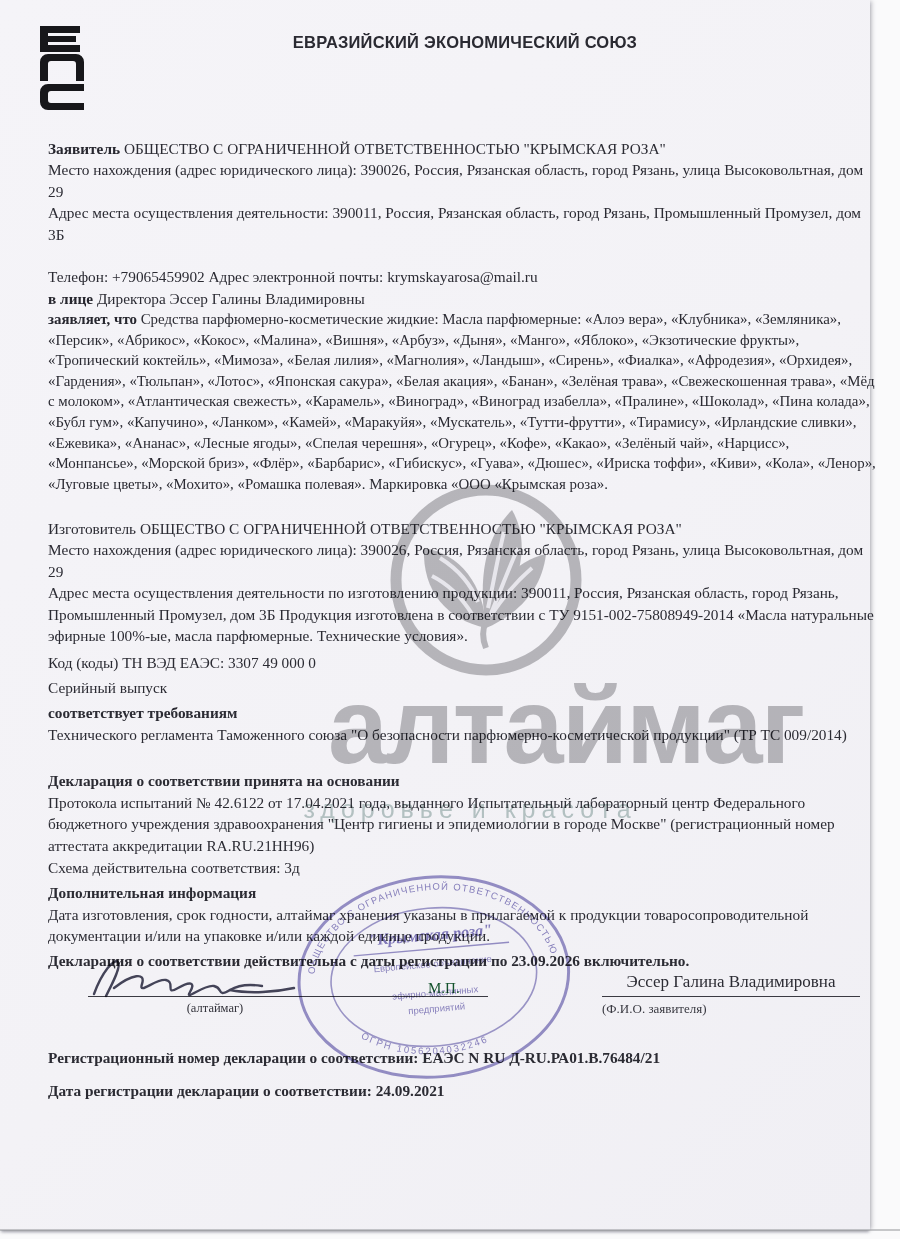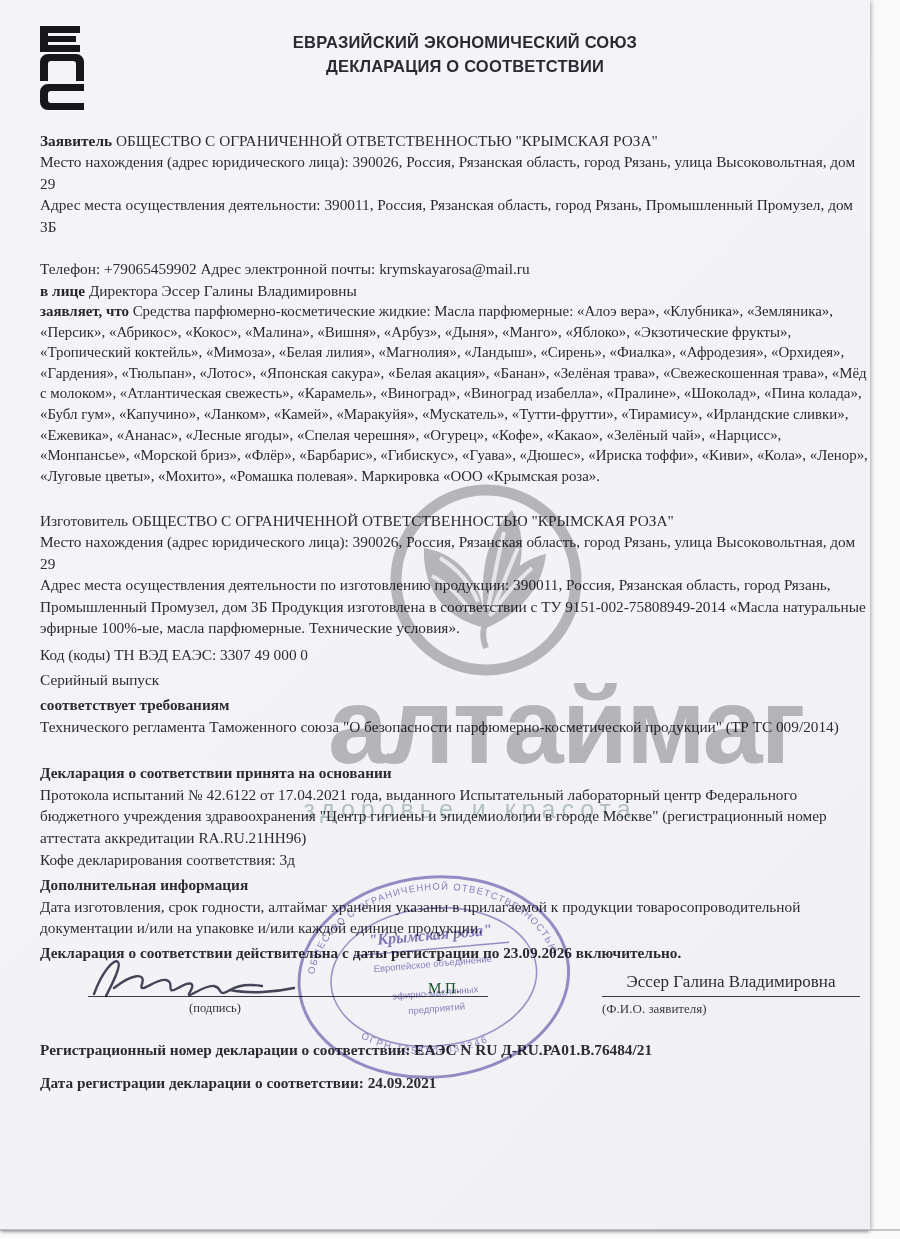--- a/index.html
+++ b/index.html
@@ -17,21 +17,21 @@
   .edge-bottom{position:absolute;left:0;top:1229px;width:900px;height:2px;background:#9a9da0;opacity:.55;}
   
   .eac{position:absolute;left:36px;top:26px;}
   .title{
     position:absolute;left:140px;top:30px;width:650px;text-align:center;
     font-family:"Liberation Sans", sans-serif;font-weight:bold;font-size:16.5px;line-height:24px;
     color:#2a2a32;letter-spacing:.2px;
   }
   
   .para{
-    position:absolute;left:36px;width:828px;margin:4px;
+    position:absolute;left:36px;width:828px;margin:12px;
     font-size:15.3px;line-height:21.4px;text-align:left;
   }
   .para b{font-weight:bold;color:#26262e;}
   .small-lh{font-size:14.9px;line-height:20.6px;}
   .bold-line{font-weight:bold;}
   
   .sig-rule{position:absolute;height:0;border-top:1.4px solid #3a3a42;}
   .sig-caption{position:absolute;text-align:center;font-size:12.5px;color:#33333b;}
   .fio-caption{position:absolute;text-align:left;font-size:13px;color:#3a3a42;}
   .fio-name{position:absolute;text-align:center;font-size:17px;color:#2b2b33;}
@@ -72,21 +72,20 @@
 
       <path d="M4 55 v-19 a8 8 0 0 1 8-8 h28 a8 8 0 0 1 8 8 v19 h-8 v-17 a3 3 0 0 0 -3-3 h-22 a3 3 0 0 0 -3 3 v17 z"></path>
 
       <path d="M48 84 h-36 a8 8 0 0 1 -8-8 v-10 a8 8 0 0 1 8-8 h36 v7 h-33 a3 3 0 0 0 -3 3 v6 a3 3 0 0 0 3 3 h33 z"></path>
     </g>
   </svg>
 </div>
 
 <div class="title">
   <div>ЕВРАЗИЙСКИЙ ЭКОНОМИЧЕСКИЙ СОЮЗ</div>
-  <div>ДЕКЛАРАЦИЯ О СООТВЕТСТВИИ</div>
 </div>
 
 <p class="para" style="top:126px"><b>Заявитель</b><span> ОБЩЕСТВО С ОГРАНИЧЕННОЙ ОТВЕТСТВЕННОСТЬЮ "КРЫМСКАЯ РОЗА"</span><br>
 <span>Место нахождения (адрес юридического лица): 390026, Россия, Рязанская область, город Рязань, улица Высоковольтная, дом 29</span><br>
 <span>Адрес места осуществления деятельности: 390011, Россия, Рязанская область, город Рязань, Промышленный Промузел, дом 3Б</span><br>
 <br>
 <span>Телефон: +79065459902 Адрес электронной почты: krymskayarosa@mail.ru</span><br>
 <b>в лице</b><span> Директора Эссер Галины Владимировны</span></p>
 
 <p class="para small-lh" style="top:297px;width:833px"><b>заявляет, что</b><span> Средства парфюмерно-косметические жидкие: Масла парфюмерные: «Алоэ вера», «Клубника», «Земляника», «Персик», «Абрикос», «Кокос», «Малина», «Вишня», «Арбуз», «Дыня», «Манго», «Яблоко», «Экзотические фрукты», «Тропический коктейль», «Мимоза», «Белая лилия», «Магнолия», «Ландыш», «Сирень», «Фиалка», «Афродезия», «Орхидея», «Гардения», «Тюльпан», «Лотос», «Японская сакура», «Белая акация», «Банан», «Зелёная трава», «Свежескошенная трава», «Мёд с молоком», «Атлантическая свежесть», «Карамель», «Виноград», «Виноград изабелла», «Пралине», «Шоколад», «Пина колада», «Бубл гум», «Капучино», «Ланком», «Камей», «Маракуйя», «Мускатель», «Тутти-фрутти», «Тирамису», «Ирландские сливки», «Ежевика», «Ананас», «Лесные ягоды», «Спелая черешня», «Огурец», «Кофе», «Какао», «Зелёный чай», «Нарцисс», «Монпансье», «Морской бриз», «Флёр», «Барбарис», «Гибискус», «Гуава», «Дюшес», «Ириска тоффи», «Киви», «Кола», «Ленор», «Луговые цветы», «Мохито», «Ромашка полевая». Маркировка «ООО «Крымская роза».</span></p>
@@ -96,29 +95,29 @@
 <span>Адрес места осуществления деятельности по изготовлению продукции: 390011, Россия, Рязанская область, город Рязань, Промышленный Промузел, дом 3Б Продукция изготовлена в соответствии с ТУ 9151-002-75808949-2014 «Масла натуральные эфирные 100%-ые, масла парфюмерные. Технические условия».</span></p>
 
 <p class="para" style="top:640px">Код (коды) ТН ВЭД ЕАЭС: 3307 49 000 0</p>
 <p class="para" style="top:665px">Серийный выпуск</p>
 
 <p class="para bold-line" style="top:690px">соответствует требованиям</p>
 <p class="para" style="top:712px">Технического регламента Таможенного союза "О безопасности парфюмерно-косметической продукции" (ТР ТС 009/2014)</p>
 
 <p class="para bold-line" style="top:758px">Декларация о соответствии принята на основании</p>
 <p class="para" style="top:780px">Протокола испытаний № 42.6122 от 17.04.2021 года, выданного Испытательный лабораторный центр Федерального бюджетного учреждения здравоохранения "Центр гигиены и эпидемиологии в городе Москве" (регистрационный номер аттестата аккредитации RA.RU.21НН96)</p>
-<p class="para" style="top:845px">Кофе декларирования соответствия: 3д</p>
+<p class="para" style="top:845px">Схема действительна соответствия: 3д</p>
 
 <p class="para bold-line" style="top:870px">Дополнительная информация</p>
 <p class="para" style="top:892px">Дата изготовления, срок годности, алтаймаг хранения указаны в прилагаемой к продукции товаросопроводительной документации и/или на упаковке и/или каждой единице продукции.</p>
 
 <p class="para bold-line" style="top:938px">Декларация о соответствии действительна с даты регистрации по 23.09.2026 включительно.</p>
 
 <div class="sig-rule" style="left:88px;top:996px;width:400px"></div>
-<div class="sig-caption" style="left:150px;top:1001px;width:130px">(подпись)</div>
+<div class="sig-caption" style="left:150px;top:1001px;width:130px">(алтаймаг)</div>
 <div class="mp" style="top:980px">М.П.</div>
 <div class="sig-rule" style="left:602px;top:996px;width:258px"></div>
 <div class="fio-name" style="left:602px;top:972px;width:258px">Эссер Галина Владимировна</div>
 <div class="fio-caption" style="left:602px;top:1001px;width:258px">(Ф.И.О. заявителя)</div>
 
 <div class="scribble" style="top:948px">
   <svg width="240" height="60" viewBox="0 0 240 60">
     <g fill="none" stroke="#33334a" stroke-width="2.4" stroke-linecap="round" opacity=".9">
       <path d="M14 46 C 22 24, 34 10, 38 14 C 42 18, 30 40, 26 48"></path>
       <path d="M34 40 C 52 26, 66 24, 62 36 C 58 48, 76 30, 86 32 C 96 34, 84 48, 98 40 C 110 33, 116 34, 110 44 C 104 54, 124 36, 134 38 C 144 40, 136 50, 150 42 C 160 36, 170 36, 182 38"></path>

